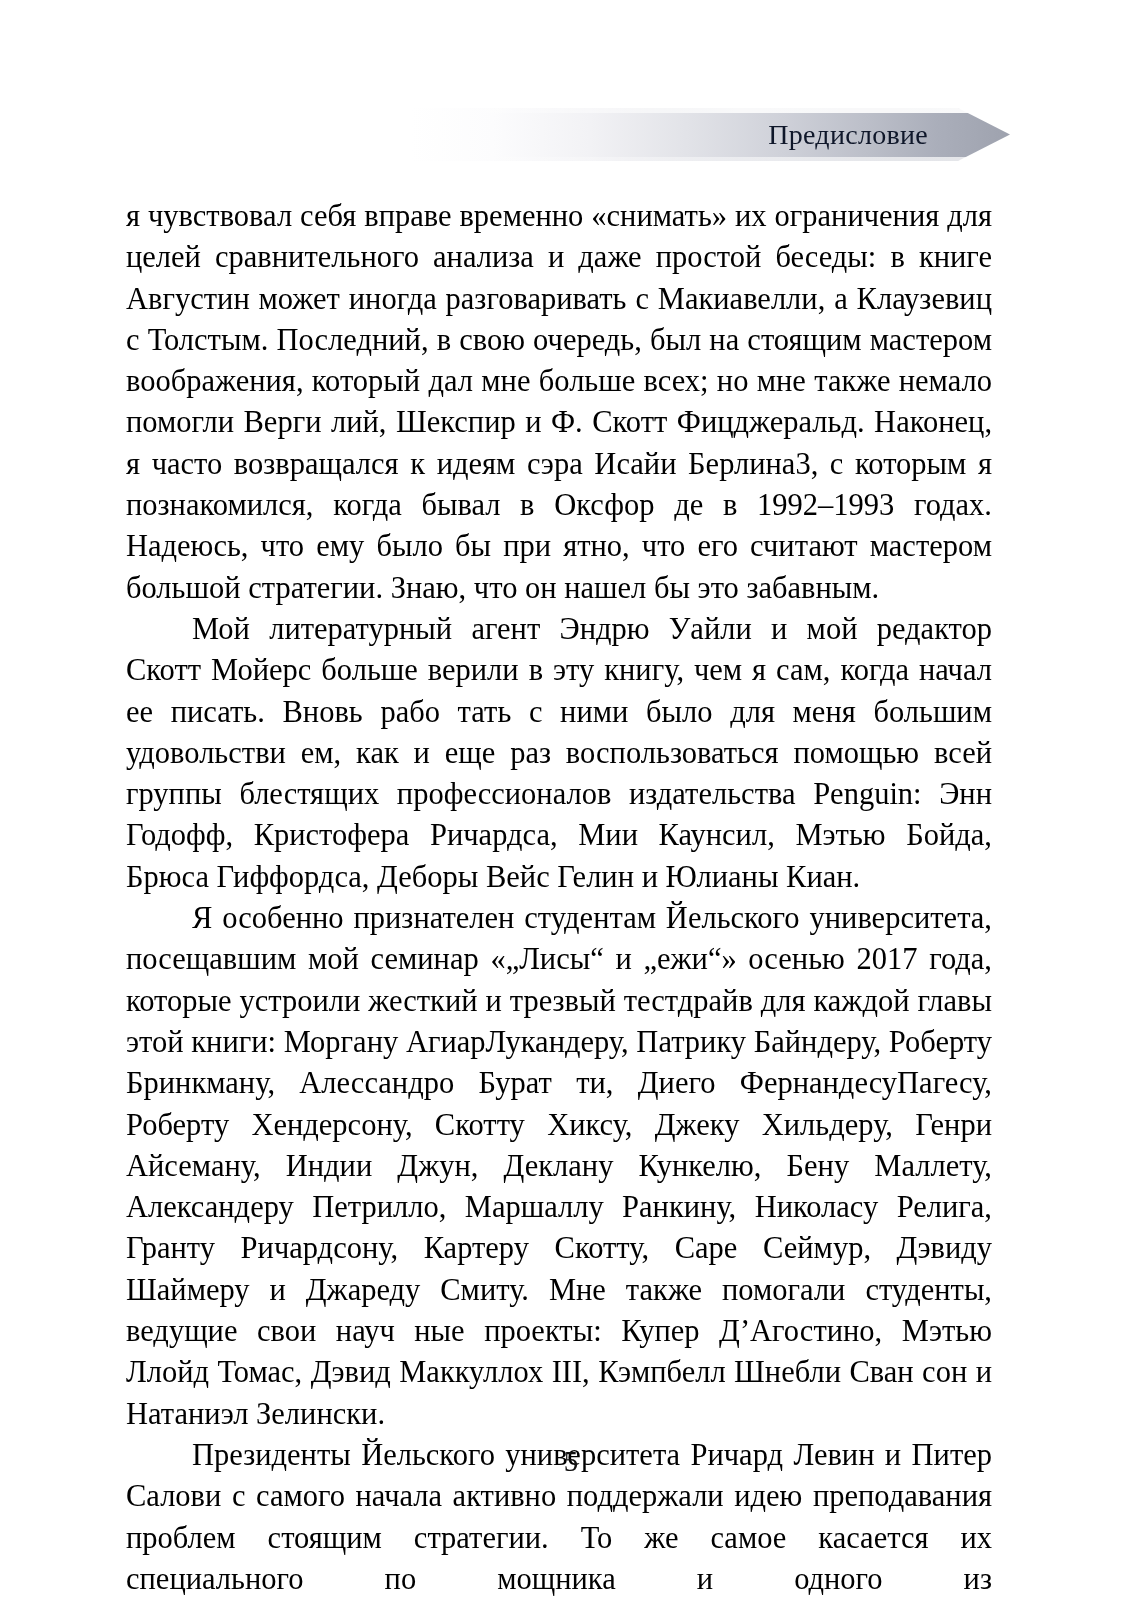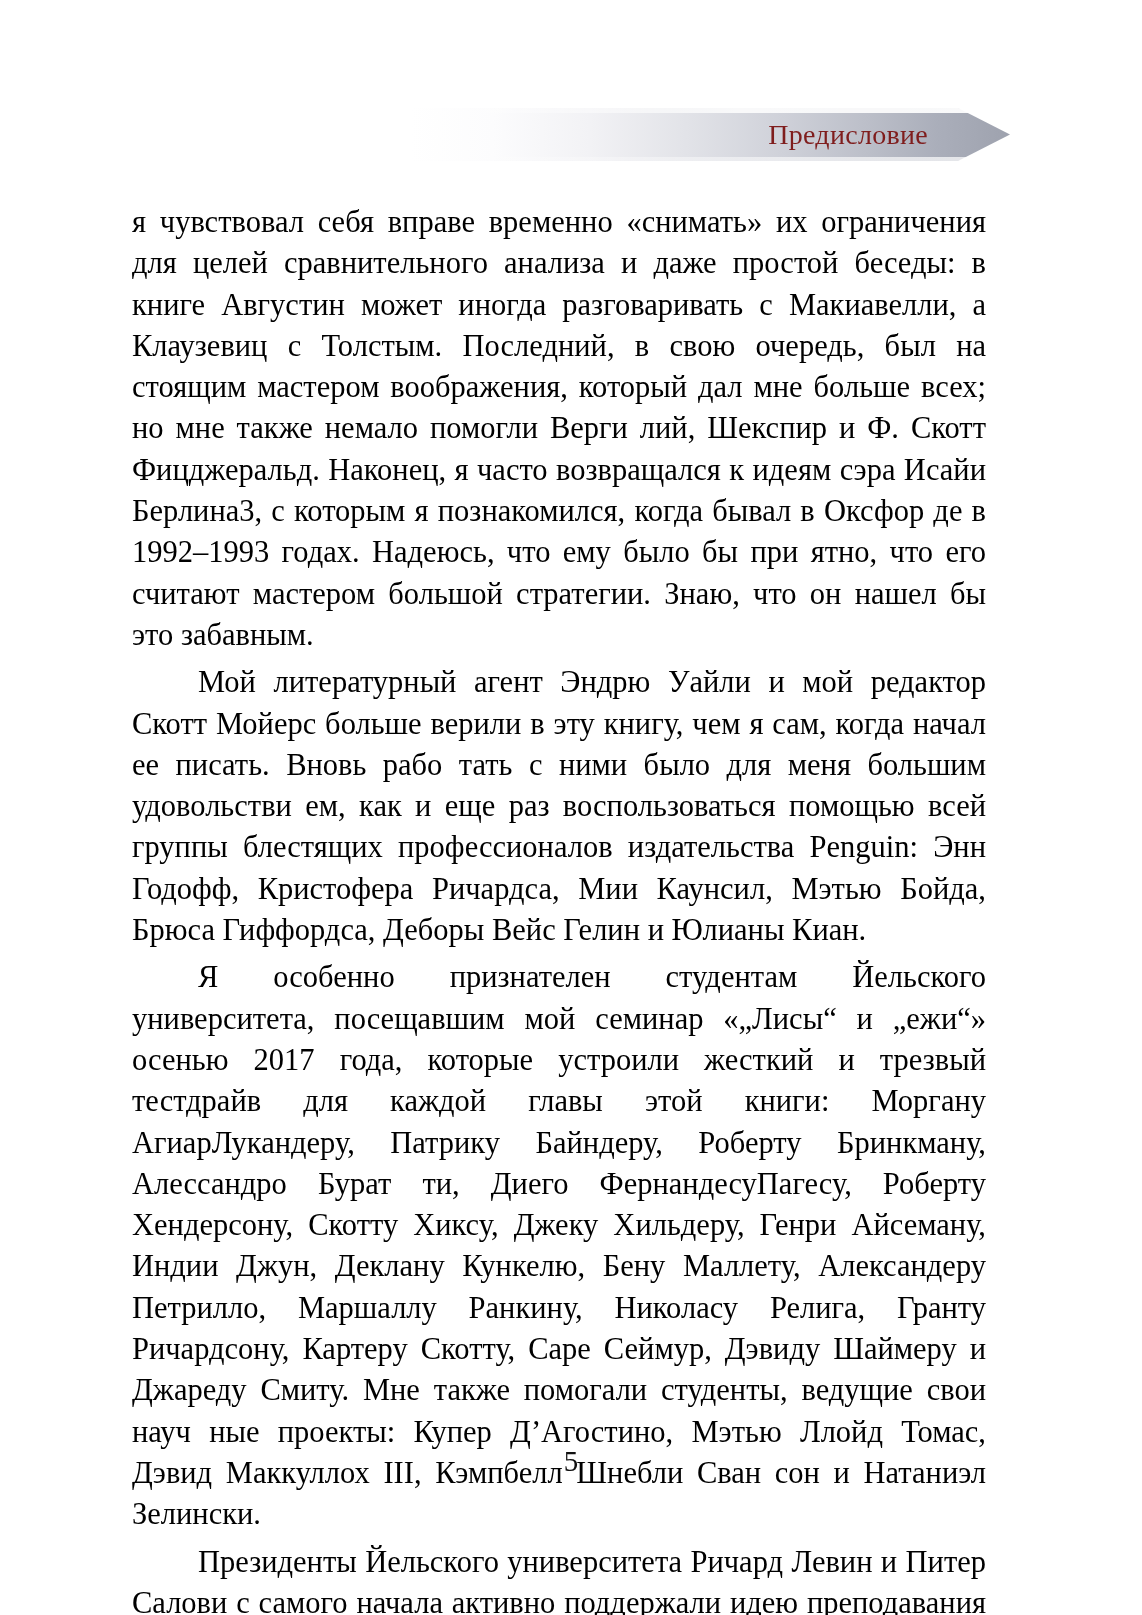--- a/index.html
+++ b/index.html
@@ -77,34 +77,34 @@
     pointer-events: none;
   }
 
   .header-banner .running-head {
     position: relative;
     z-index: 2;
     padding-right: 82px;
     font-size: 28px;
     line-height: 1;
     letter-spacing: 0.3px;
-    color: #7f1d1d;
+    color: #0f172a;
     white-space: nowrap;
   }
 
   
   .text-column {
     position: absolute;
     left: 126px;
     top: 196px;
     width: 866px;
   }
 
   .body-paragraph {
-    margin: 6px;
+    margin: 0;
     font-size: 30.5px;
     line-height: 41.3px;
     text-align: justify;
     text-justify: inter-word;
     text-indent: 0;
     hyphens: none;
     -webkit-hyphens: none;
   }
 
   .body-paragraph.indented {

